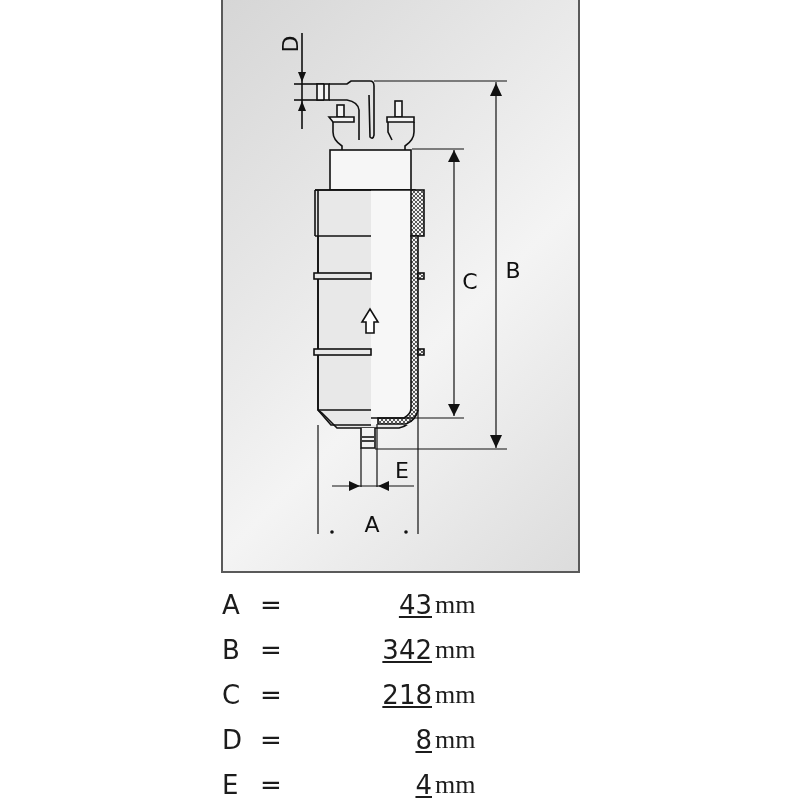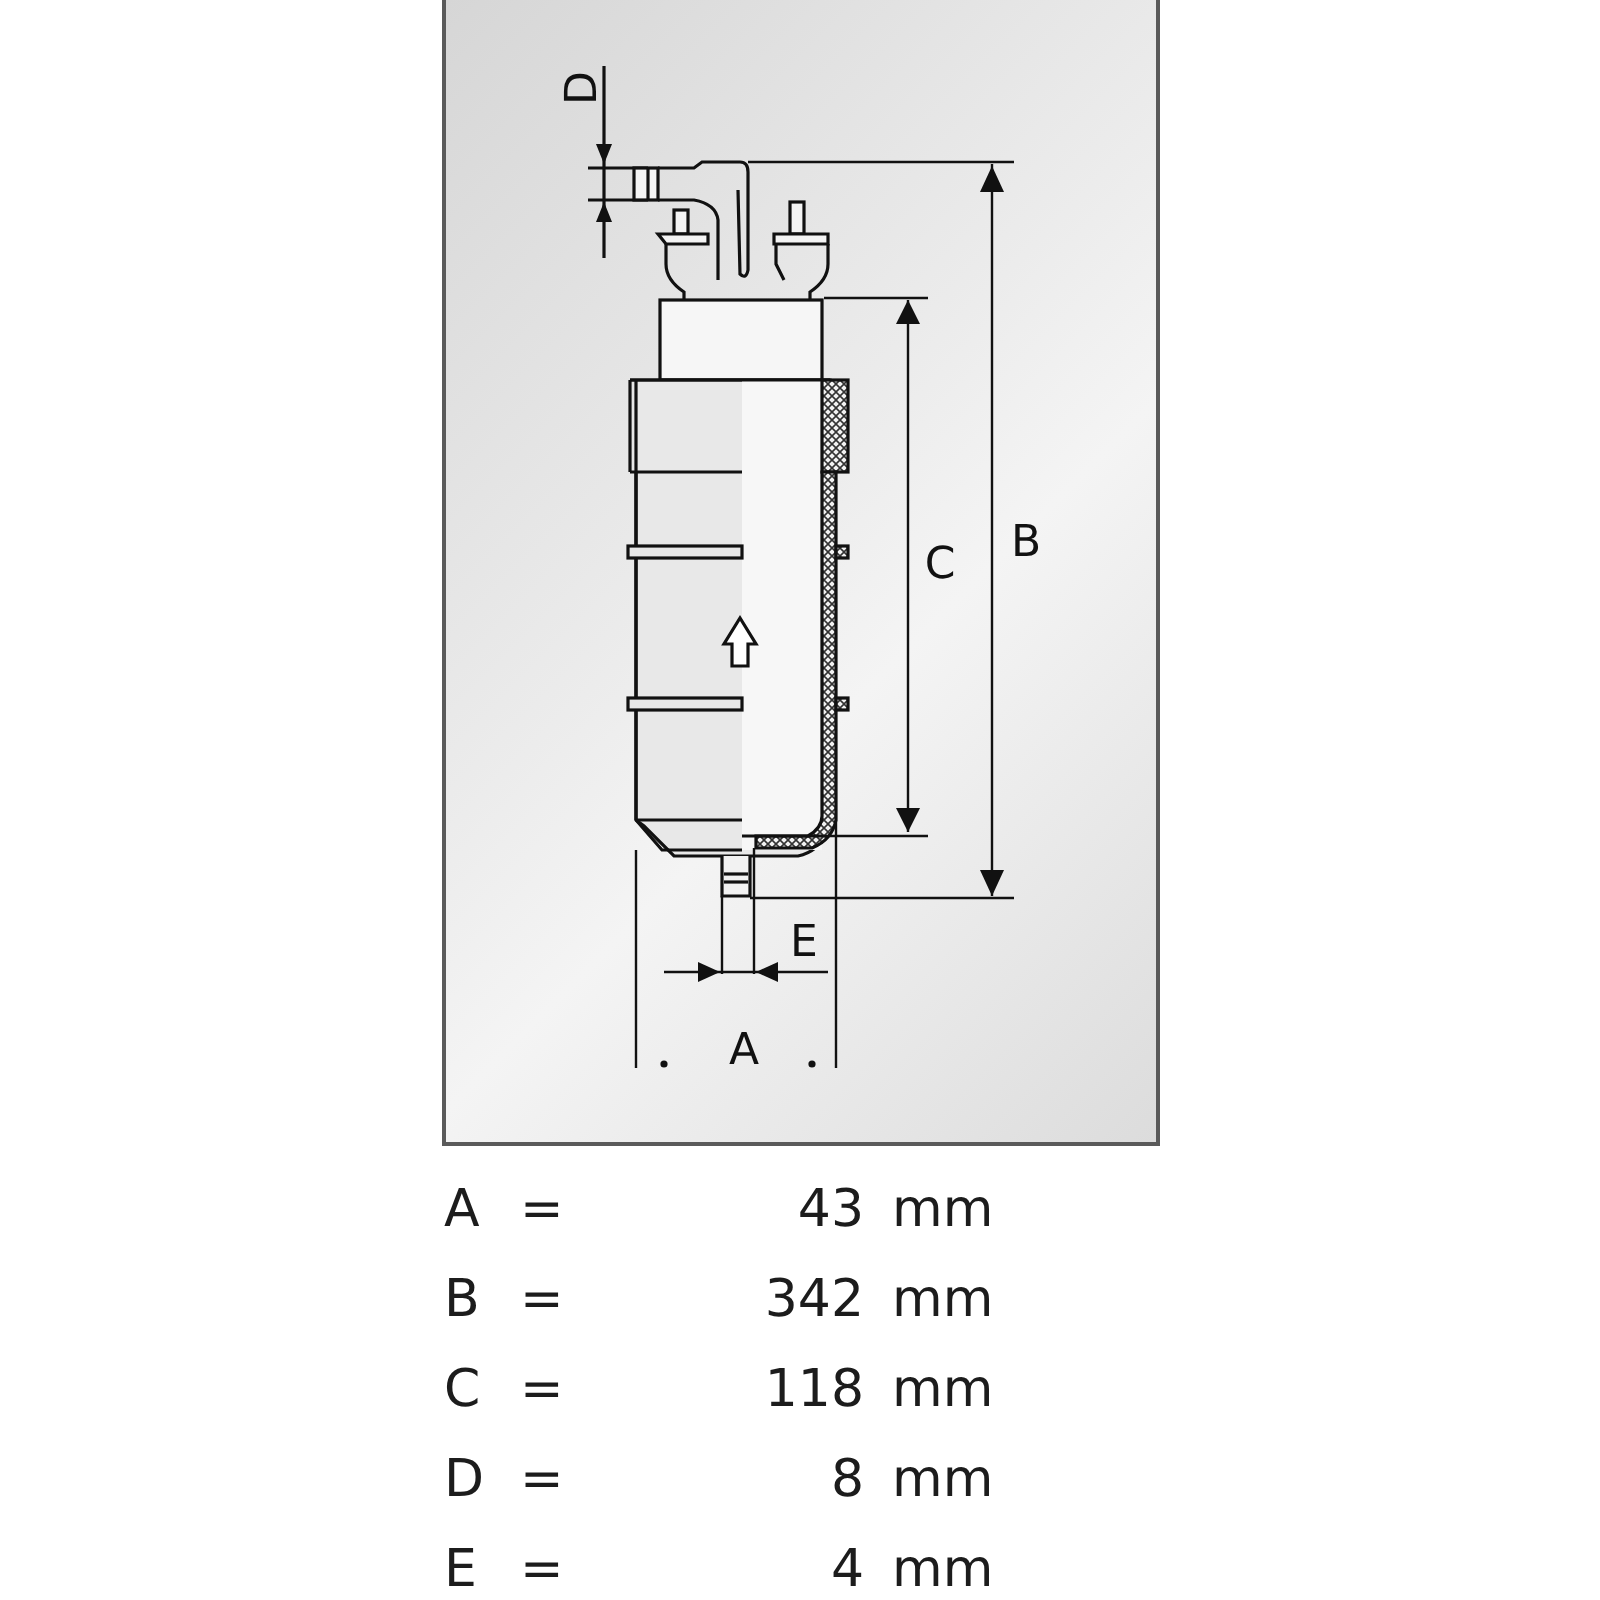--- a/index.html
+++ b/index.html
@@ -9,22 +9,22 @@
       border: 2px solid #5a5a5a; border-top: none;
       background: linear-gradient(135deg, #d6d6d6 0%, #ececec 45%, #f4f4f4 60%, #dcdcdc 100%);
       overflow: hidden;
     }
     .frame svg { position: absolute; left: 0; top: 0; }
     .dim-label { font-family: "DejaVu Sans", "Liberation Sans", sans-serif; font-size: 22px; fill: #111; }
     .dims { position: absolute; left: 222px; top: 590px; width: 300px; }
     .dim-row { position: relative; height: 45px; font-size: 26px; color: #1c1c1c; font-family: "DejaVu Sans", "Liberation Sans", sans-serif; }
     .dim-row .letter { position: absolute; left: 0; top: 0; }
     .dim-row .eq { position: absolute; left: 38px; top: 0; }
-    .dim-row .val { position: absolute; right: 90px; top: 0; text-align: right; width: 80px; }
-    .dim-row .unit { position: absolute; left: 224px; top: 0; }
+    .dim-row .val { position: absolute; right: 90px; top: 0; text-align: right; width: 80px; text-decoration: underline; }
+    .dim-row .unit { position: absolute; left: 213px; top: 0; font-family: Liberation Serif, serif; }
   </style>
 </head>
 <body>
 
 <div class="frame">
   <svg width="355" height="571" viewBox="221 0 355 571">
     <defs>
       <pattern id="mesh" width="4" height="4" patternUnits="userSpaceOnUse">
         <rect width="4" height="4" fill="#f2f2f2"></rect>
         <path d="M0 0 L4 4 M4 0 L0 4" stroke="#333" stroke-width="0.8"></path>
@@ -118,21 +118,21 @@
   </div>
   <div class="dim-row">
     <span class="letter">B</span>
     <span class="eq">=</span>
     <span class="val">342</span>
     <span class="unit">mm</span>
   </div>
   <div class="dim-row">
     <span class="letter">C</span>
     <span class="eq">=</span>
-    <span class="val">118</span>
+    <span class="val">218</span>
     <span class="unit">mm</span>
   </div>
   <div class="dim-row">
     <span class="letter">D</span>
     <span class="eq">=</span>
     <span class="val">8</span>
     <span class="unit">mm</span>
   </div>
   <div class="dim-row">
     <span class="letter">E</span>

